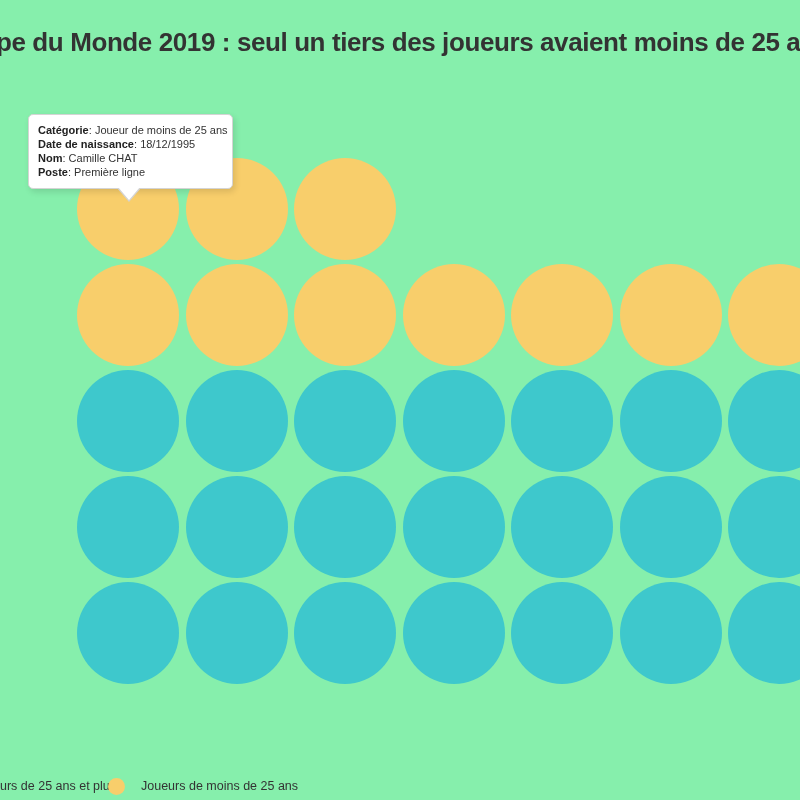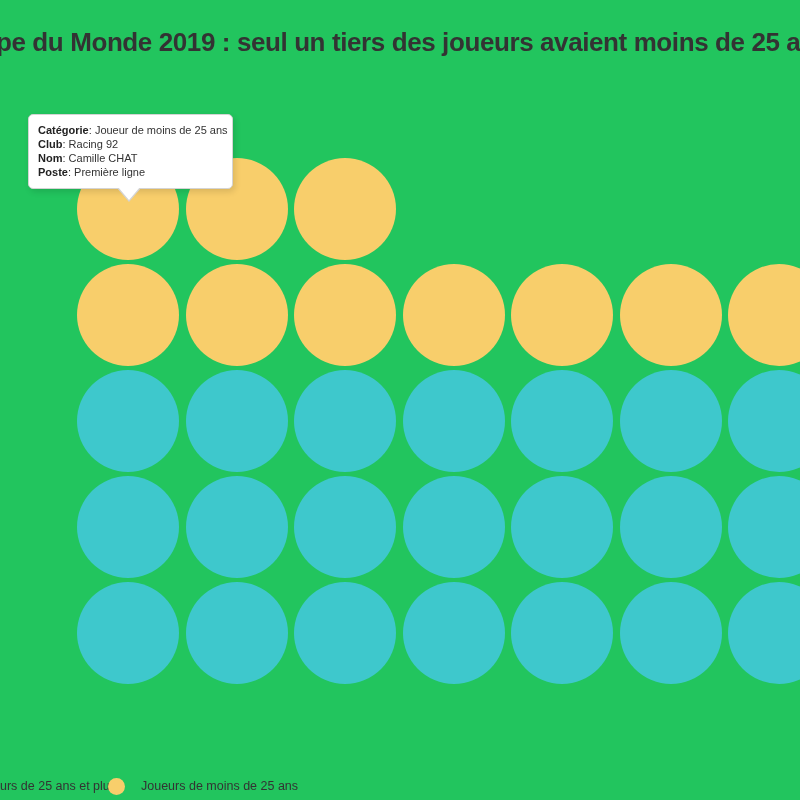--- a/index.html
+++ b/index.html
@@ -1,19 +1,19 @@
 <!DOCTYPE html>
 <html><head>
 <meta charset="utf-8">
 <style>
   html,body{margin:0;padding:0;background:#ffffff;}
   .stage{
     position:relative;
     width:800px;height:800px;
-    background:#22c55e;
+    background:#86efac;
     overflow:hidden;
     font-family:"Liberation Sans", sans-serif;
   }
   
   .chart-title{
     position:absolute;
     top:4px;left:-4px;
     font-size:26px;
     font-weight:bold;
     letter-spacing:-0.4px;
@@ -122,21 +122,21 @@
       <div class="dot" style="left: 185.5px; top: 582px; width: 102px; height: 102px; background: rgb(62, 200, 204);"></div>
       <div class="dot" style="left: 294px; top: 582px; width: 102px; height: 102px; background: rgb(62, 200, 204);"></div>
       <div class="dot" style="left: 402.5px; top: 582px; width: 102px; height: 102px; background: rgb(62, 200, 204);"></div>
       <div class="dot" style="left: 511px; top: 582px; width: 102px; height: 102px; background: rgb(62, 200, 204);"></div>
       <div class="dot" style="left: 619.5px; top: 582px; width: 102px; height: 102px; background: rgb(62, 200, 204);"></div>
       <div class="dot" style="left: 728px; top: 582px; width: 102px; height: 102px; background: rgb(62, 200, 204);"></div>
     </div>
 
   <div class="tooltip">
     <div class="tooltip-row"><b>Catégorie</b><span>: </span><span>Joueur de moins de 25 ans</span></div>
-    <div class="tooltip-row"><b>Club</b><span>: </span><span>Racing 92</span></div>
+    <div class="tooltip-row"><b>Date de naissance</b><span>: </span><span>18/12/1995</span></div>
     <div class="tooltip-row"><b>Nom</b><span>: </span><span>Camille CHAT</span></div>
     <div class="tooltip-row"><b>Poste</b><span>: </span><span>Première ligne</span></div>
   </div>
 
   <div class="legend">
     <span class="legend-label first">urs de 25 ans et plus</span>
     <span class="legend-swatch" style="background: rgb(248, 206, 107);"></span>
     <span class="legend-label second">Joueurs de moins de 25 ans</span>
   </div>
 

